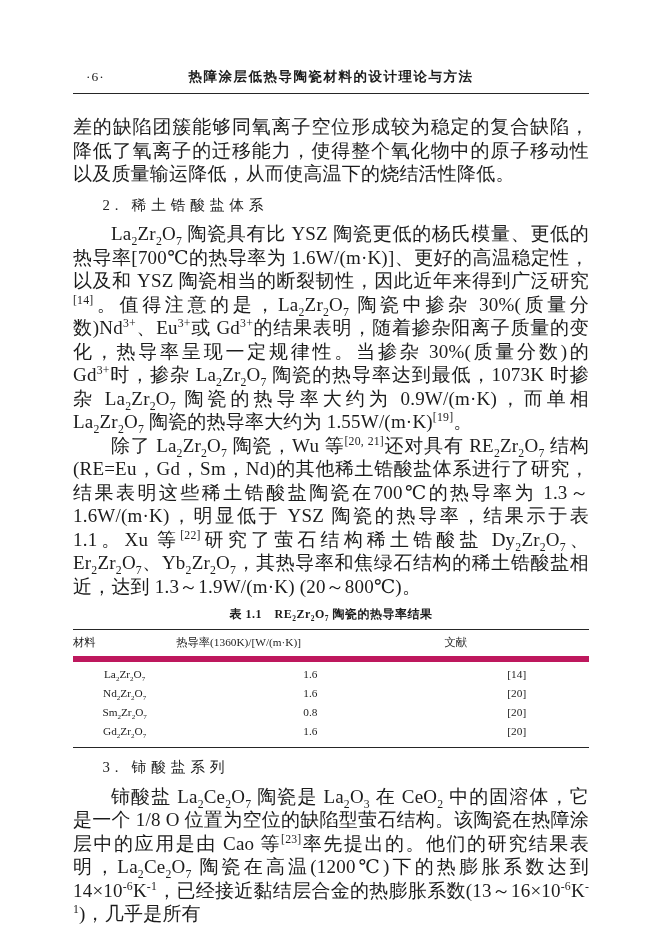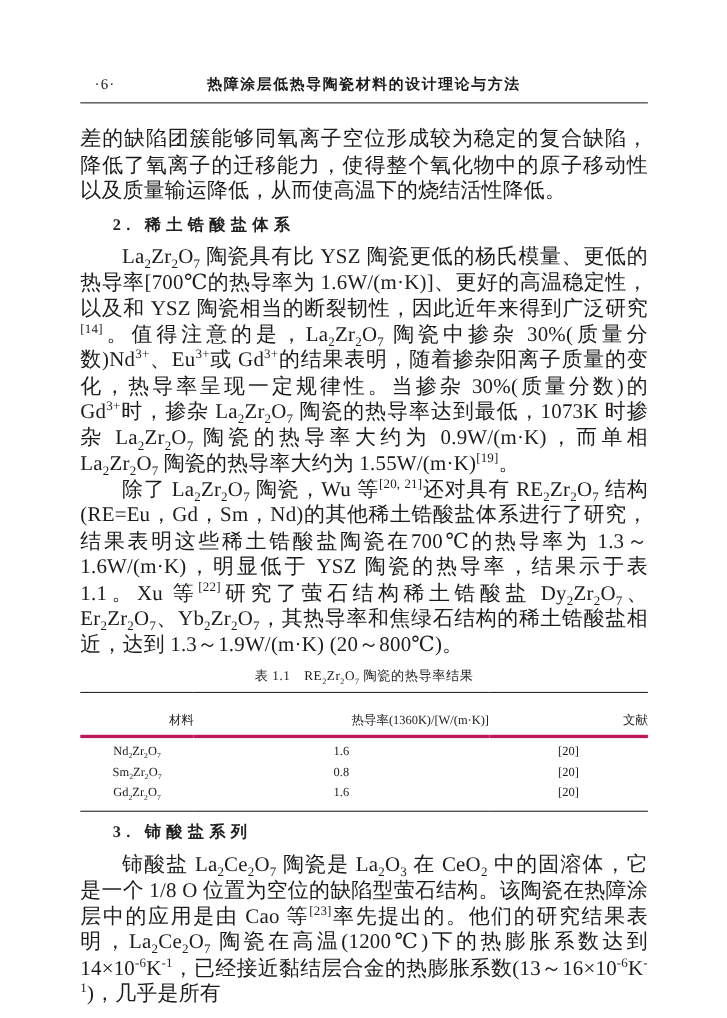--- a/index.html
+++ b/index.html
@@ -53,47 +53,47 @@
   p.indent { text-indent: 2em; }
   sup, sub {
     font-size: 0.62em;
     line-height: 0;
   }
   sup { vertical-align: super; }
   sub { vertical-align: sub; }
   h3.section-heading {
     margin: 8px 0 5px 0;
     font-size: 14.8px;
-    font-weight: bold;
+    font-weight: normal;
     letter-spacing: 0.32em;
     text-indent: 2em;
     line-height: 23.5px;
     color: #222;
   }
   
   .table-block { margin-top: 8px; }
   .table-caption {
     text-align: center;
-    font-weight: normal;
+    font-weight: bold;
     font-size: 12px;
     letter-spacing: 0.5px;
     margin-bottom: 6px;
   }
   table.data-table {
     width: 100%;
     border-collapse: collapse;
     font-size: 11.3px;
     border-top: 1.5px solid #262626;
     border-bottom: 1.5px solid #262626;
   }
   table.data-table th {
     font-weight: normal;
-    padding: 17px 0 6px 0;
-    border-bottom: 3px solid #be185d;
-    text-align: right;
+    padding: 5px 0 6px 0;
+    border-bottom: 6px solid #be185d;
+    text-align: left;
   }
   table.data-table td {
     padding: 3.5px 0;
     text-align: center;
   }
   table.data-table tr:first-child td { padding-top: 6px; }
   table.data-table tr:last-child td { padding-bottom: 10px; }
   .col-material { width: 20%; }
   .col-conductivity { width: 52%; }
   .col-reference { width: 28%; }
@@ -130,20 +130,25 @@
         </colgroup>
         <thead>
           <tr>
             <th>材料</th>
             <th>热导率(1360K)/[W/(m·K)]</th>
             <th>文献</th>
           </tr>
         </thead>
         <tbody>
           <tr>
+            <td>La<sub>2</sub>Zr<sub>2</sub>O<sub>7</sub></td>
+            <td>1.6</td>
+            <td>[14]</td>
+          </tr>
+          <tr>
             <td>Nd<sub>2</sub>Zr<sub>2</sub>O<sub>7</sub></td>
             <td>1.6</td>
             <td>[20]</td>
           </tr>
           <tr>
             <td>Sm<sub>2</sub>Zr<sub>2</sub>O<sub>7</sub></td>
             <td>0.8</td>
             <td>[20]</td>
           </tr>
           <tr>

